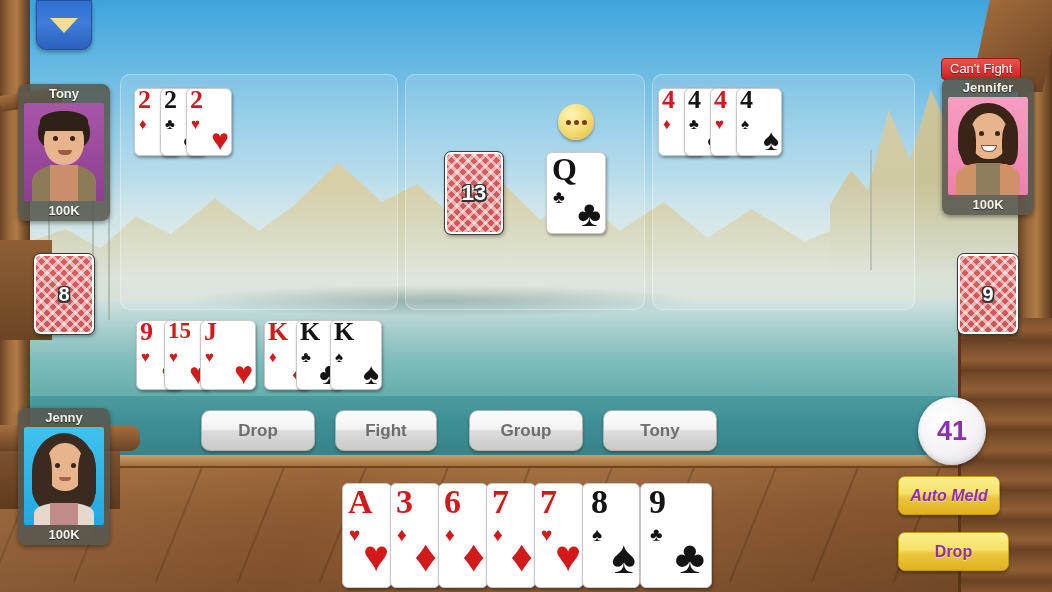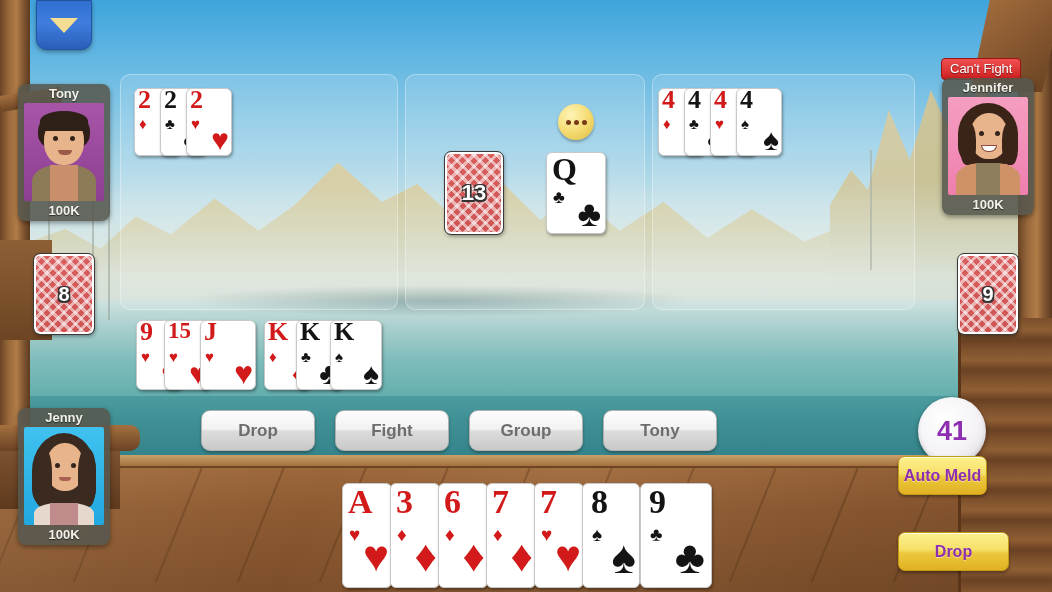--- a/index.html
+++ b/index.html
@@ -481,34 +481,34 @@
   </div>
   <div class="card" style="left:330px;top:320px;width:52px;height:70px;">
     <span class="rank black" style="font-size:26px;">K</span>
     <span class="pip-sm black" style="top:27px;font-size:15px;">♠</span>
     <span class="pip-lg black" style="font-size:30px;line-height:26px;">♠</span>
   </div>
 
   <div class="action-btn" style="left:201px;top:410px;width:114px;">
     <span>Drop</span>
   </div>
-  <div class="action-btn" style="left:335px;top:410px;width:114px;">
+  <div class="action-btn" style="left:335px;top:410px;width:102px;">
     <span>Fight</span>
   </div>
   <div class="action-btn" style="left:469px;top:410px;width:114px;">
     <span>Group</span>
   </div>
   <div class="action-btn" style="left:603px;top:410px;width:114px;">
     <span>Tony</span>
   </div>
 
   <div class="score-circle" style="left:918px;top:397px;">
     <span>41</span>
   </div>
-  <div class="yellow-btn" style="left:898px;top:456px;width:89px;">
+  <div class="yellow-btn" style="left:898px;top:476px;width:102px;font-style:italic;">
     <span>Auto Meld</span>
   </div>
   <div class="yellow-btn" style="left:898px;top:532px;width:111px;">
     <span>Drop</span>
   </div>
 
   <div class="card" style="left:342px;top:483px;width:50px;height:105px;">
     <span class="rank red" style="font-size:34px;left:5px;top:1px;">A</span>
     <span class="pip-sm red" style="top:40px;left:6px;font-size:19px;">♥</span>
     <span class="pip-lg red" style="font-size:44px;line-height:38px;right:2px;bottom:12px;">♥</span>

